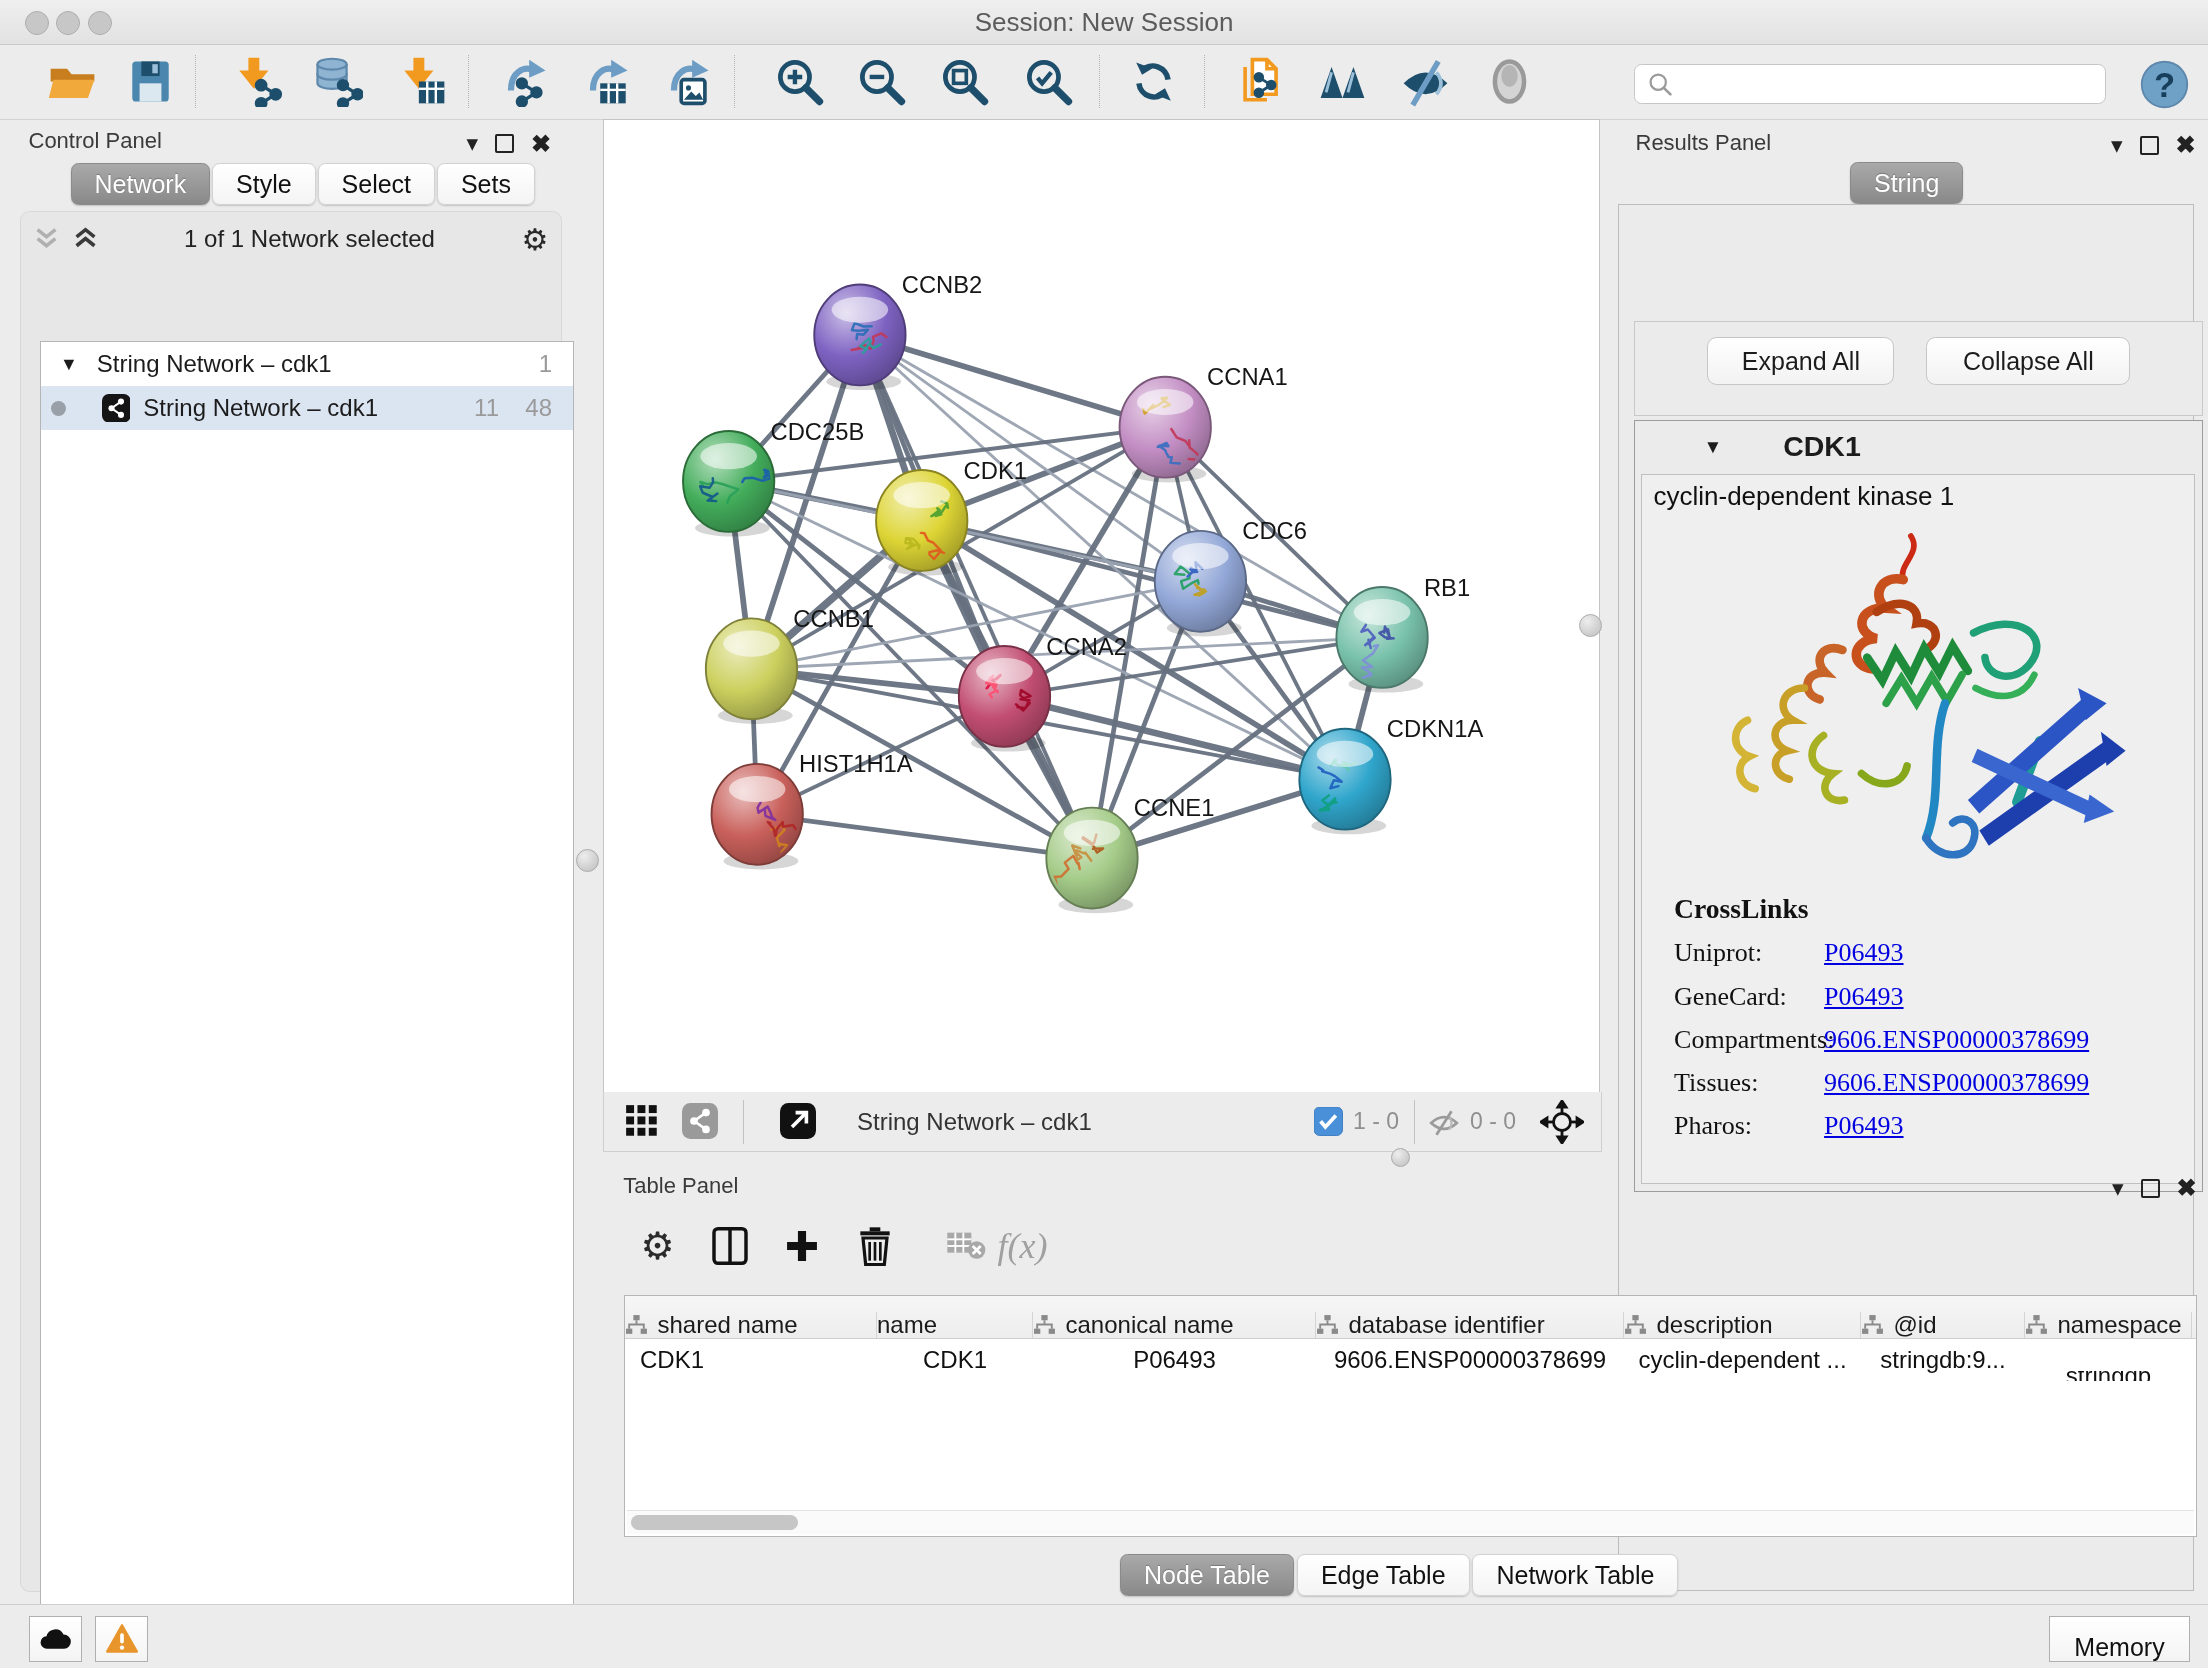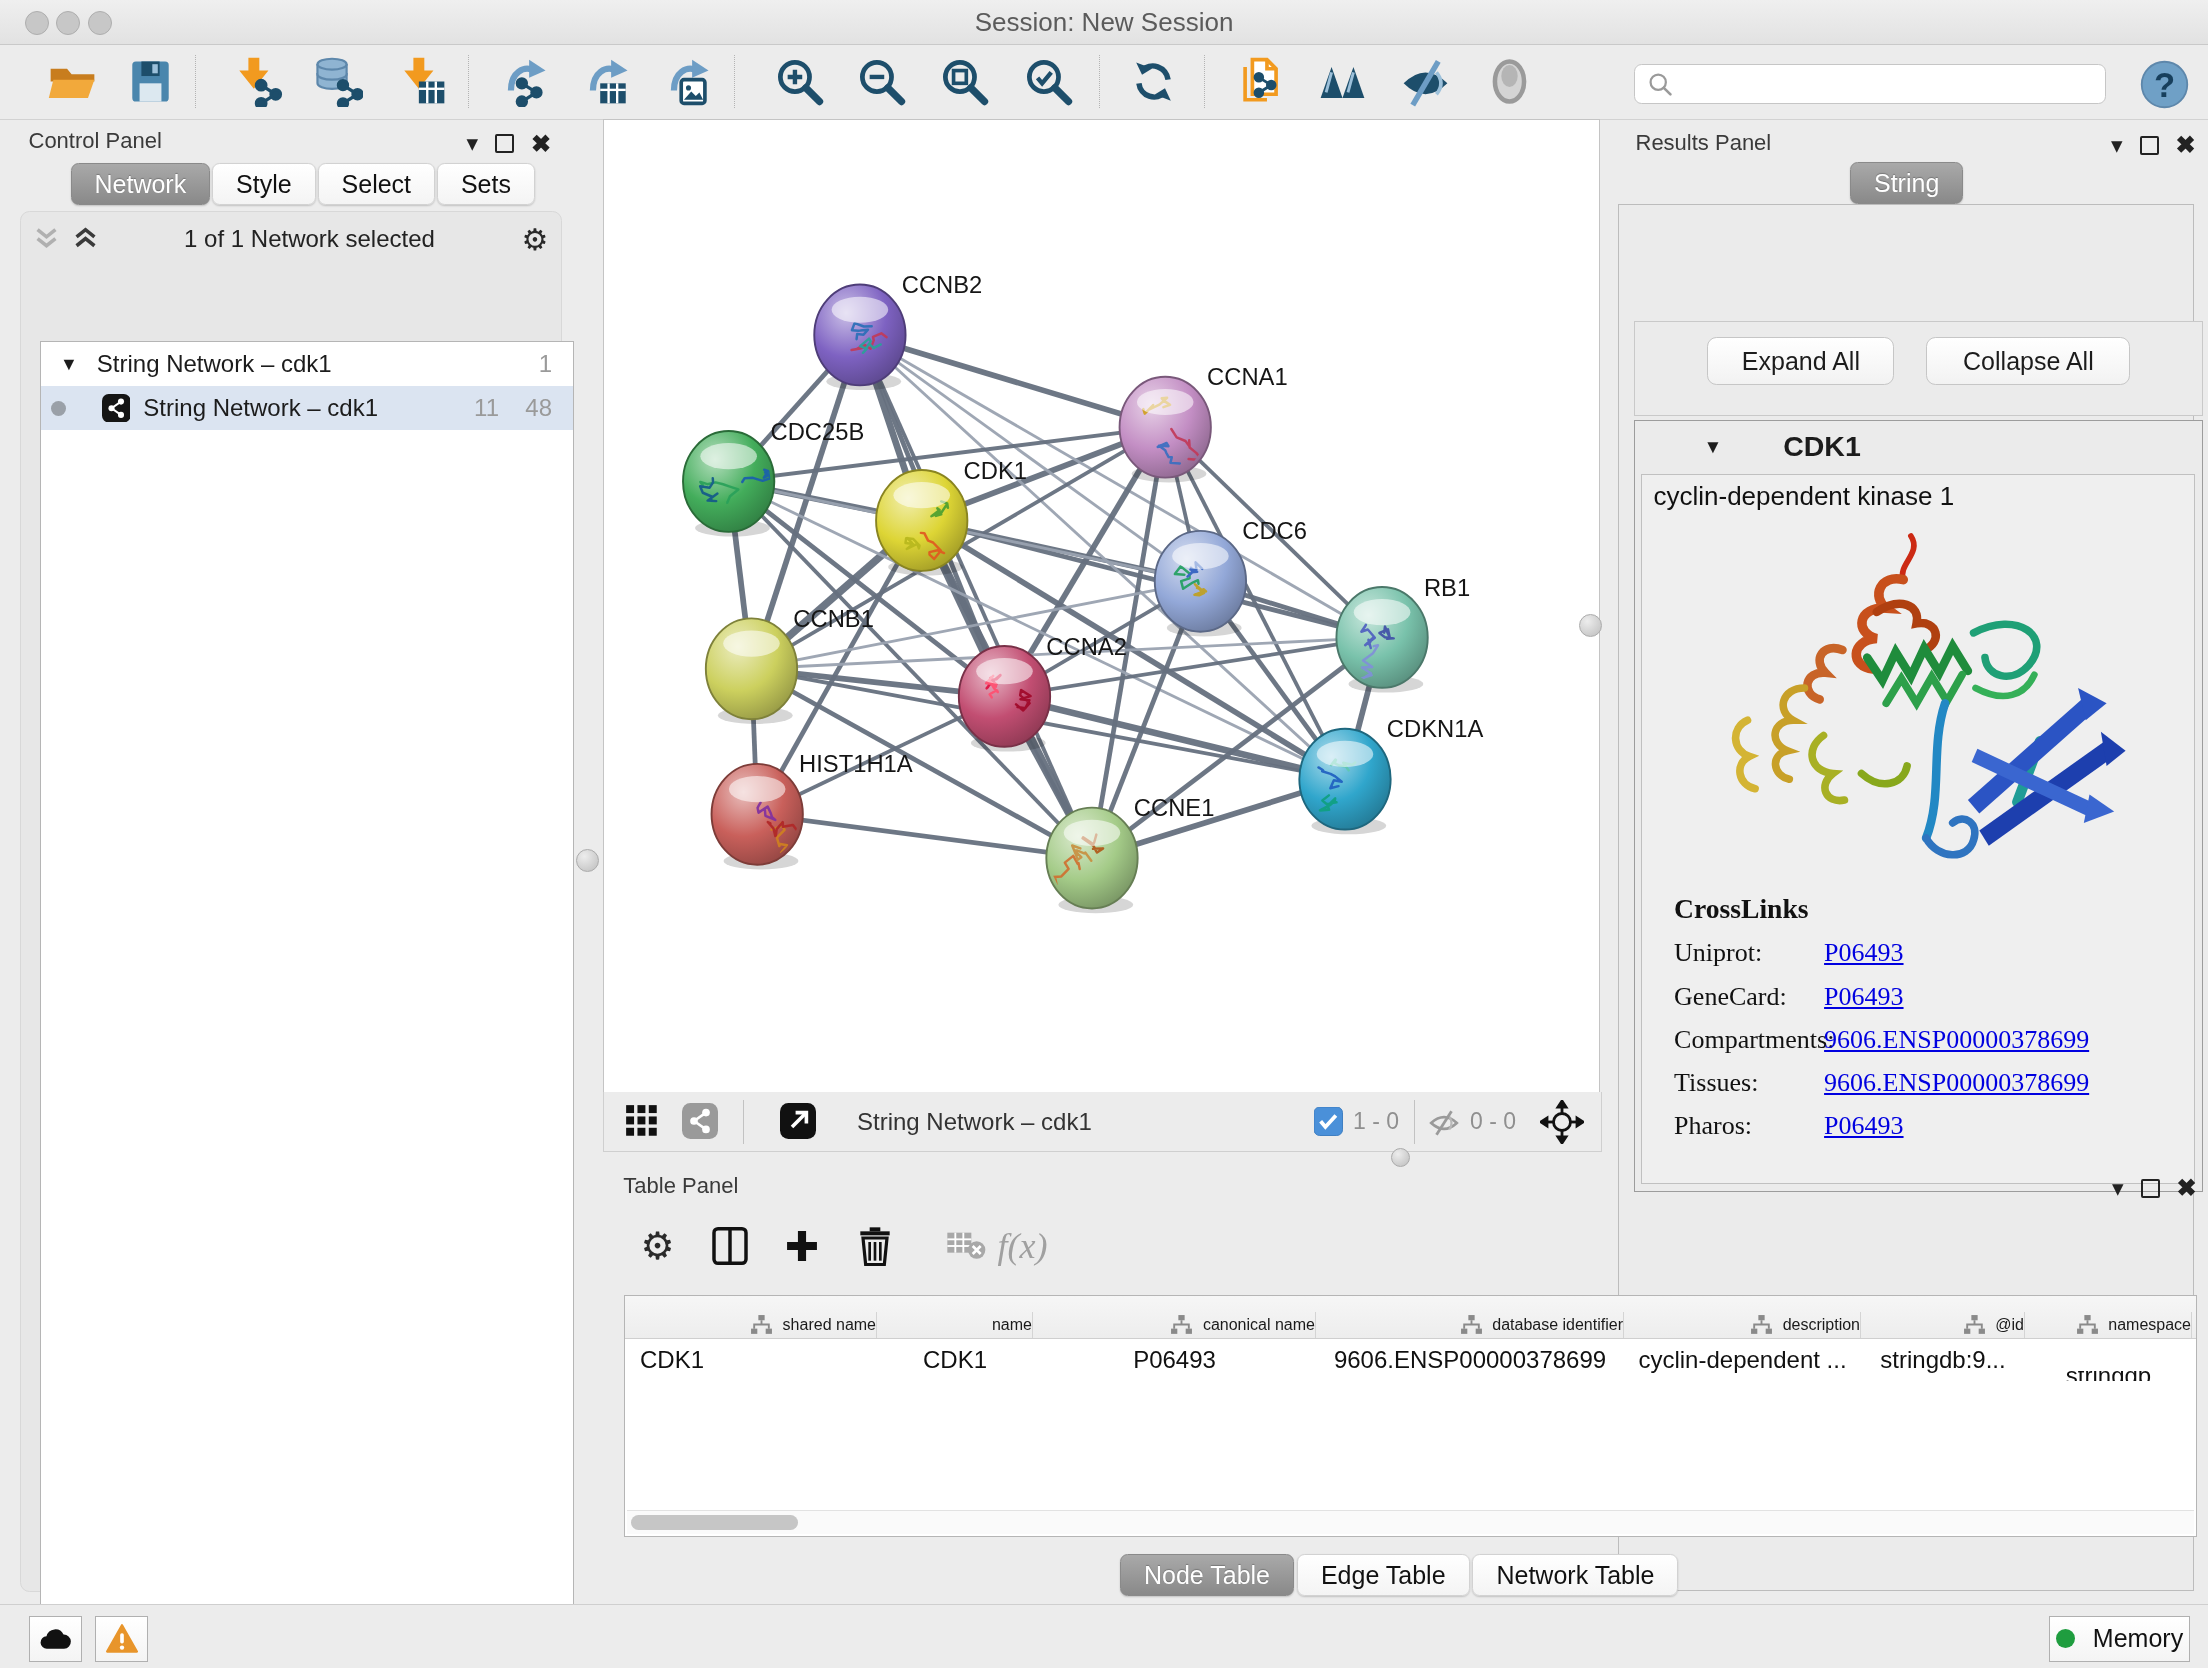--- a/index.html
+++ b/index.html
@@ -72,35 +72,35 @@
   #crosslinks-title{font-size:27.6px;font-weight:bold;color:#111;}
   .cl-row{display:flex;margin-top:13.3px;font-size:26px;}
   .cl-label{width:150px;color:#111;}
   .cl-link{color:#0000e0;text-decoration:underline;}
 
   
   #table-panel{left:609px;top:1165px;width:1600px;height:433px;}
   .tt-icon{position:absolute;top:55px;width:51px;height:51px;display:flex;align-items:center;justify-content:center;}
   #tp-tablebox{position:absolute;left:15px;top:130px;width:1571px;height:240px;background:#fff;border:1.9px solid #b5b5b5;}
   #tp-header{display:flex;height:42px;background:linear-gradient(#f6f6f6,#ededed);border-bottom:1px solid #cfcfcf;}
-  .th{display:flex;align-items:center;justify-content:flex-end;gap:9.5px;font-size:16px;color:#1a1a1a;
+  .th{display:flex;align-items:center;justify-content:flex-start;gap:9.5px;font-size:24px;color:#1a1a1a;
       border-right:1px solid #d4d4d4;box-sizing:border-box;overflow:hidden;white-space:nowrap;margin-top:16px;}
   #tp-row{display:flex;height:42px;}
   .td{display:flex;align-items:center;justify-content:center;font-size:24px;color:#111;
       box-sizing:border-box;overflow:hidden;white-space:nowrap;}
   .td.left{justify-content:flex-start;padding-left:15px;}
   #tp-scroll{position:absolute;left:1.9px;bottom:1.9px;width:1567px;height:23px;background:#fafafa;border-top:1px solid #e2e2e2;}
   #tp-thumb{position:absolute;left:3.8px;top:3.8px;width:167px;height:15px;background:#c6c6c6;border-radius:7.6px;}
   #tp-tabs{position:absolute;left:511px;top:389px;display:flex;gap:2.9px;}
 
   
   #statusbar{left:0;top:1604px;width:2208px;height:65px;background:#ececec;border-top:1px solid #cfcfcf;}
   .sb-btn{position:absolute;top:10.5px;height:44px;background:linear-gradient(#ffffff,#f4f4f4);
     border:1.9px solid #b0b0b0;display:flex;align-items:center;justify-content:center;}
-  #memory-btn{left:2049px;width:139px;gap:18px;font-size:25px;color:#111;}
+  #memory-btn{left:2049px;width:139px;gap:18px;font-size:25px;color:#111;flex-direction:column;}
   .greendot{width:19px;height:19px;border-radius:50%;background:#1f9d3f;display:inline-block;}
 
   svg{display:block;}
 </style>
 </head>
 <body>
 
 <div id="app">
 
   <div id="titlebar" class="abs">

